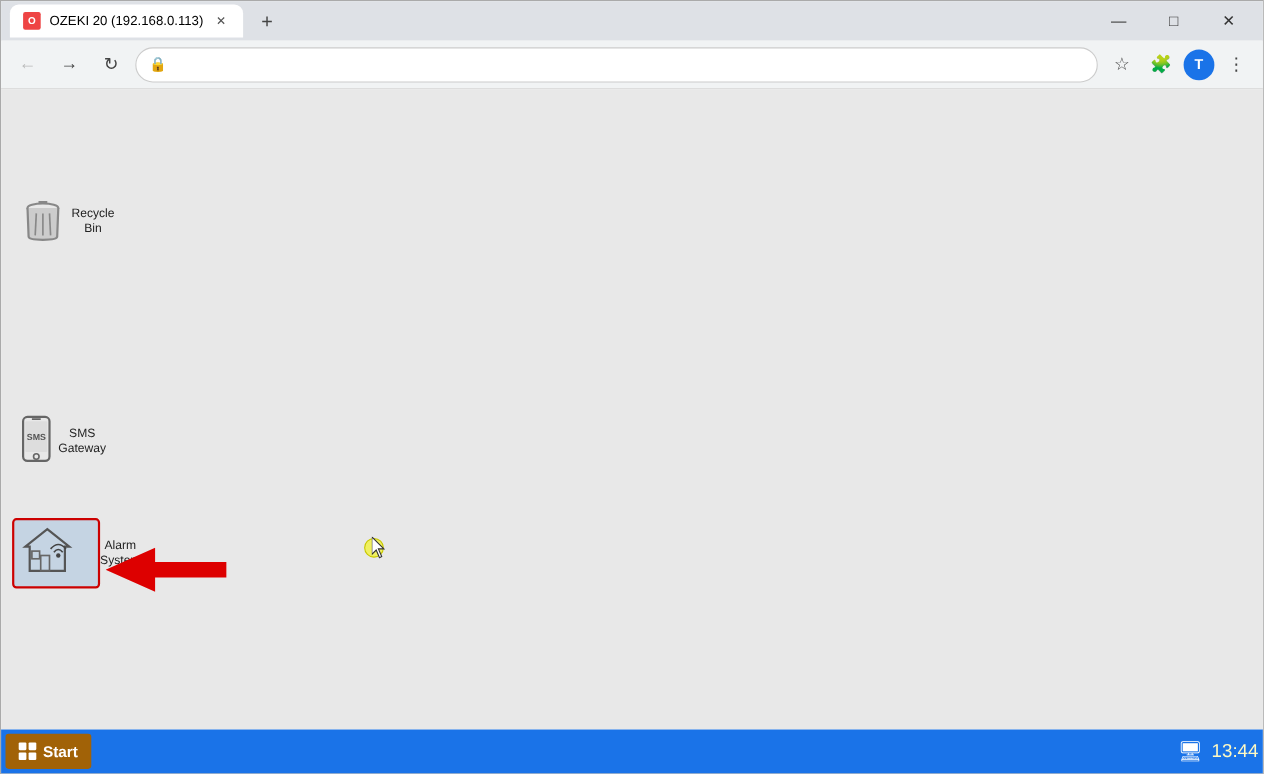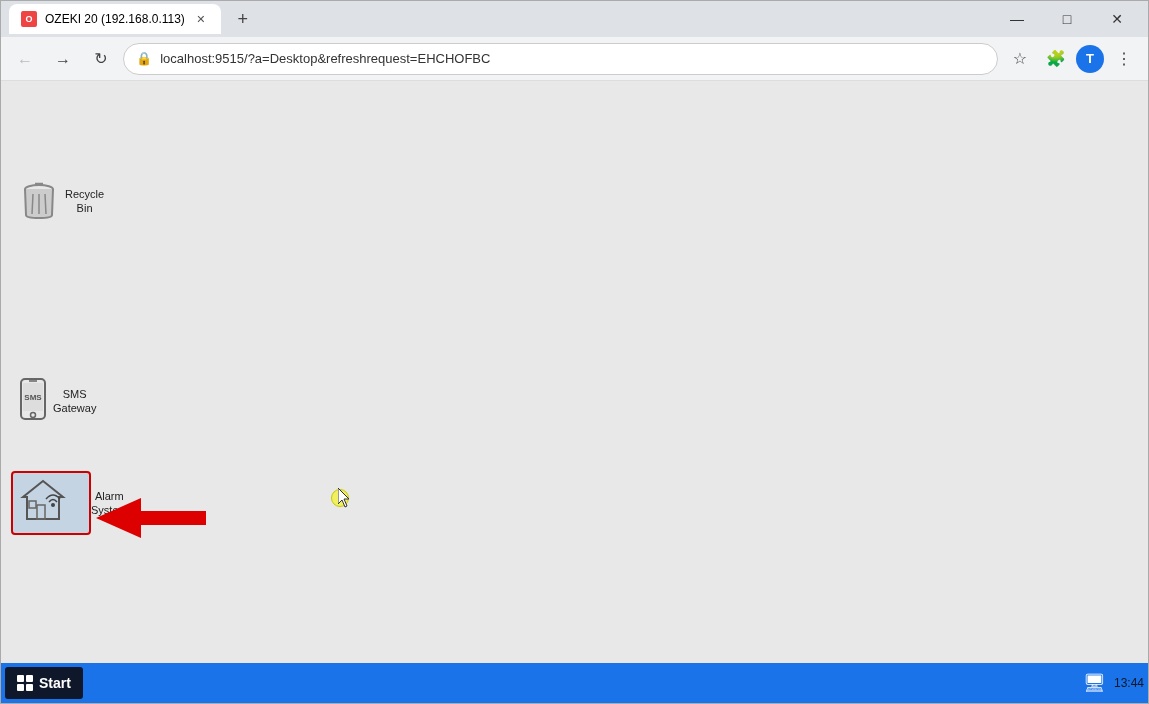--- a/index.html
+++ b/index.html
@@ -210,21 +210,21 @@
       display: flex;
       align-items: center;
       padding: 0 4px;
       gap: 4px;
     }
 
     .start-btn {
       display: flex;
       align-items: center;
       gap: 6px;
-      background: #0f172a;
+      background: #a16207;
       border: none;
       color: white;
       padding: 4px 12px;
       font-size: 14px;
       font-weight: bold;
       cursor: pointer;
       border-radius: 3px;
       height: 32px;
     }
 
@@ -244,22 +244,22 @@
     .taskbar-right {
       margin-left: auto;
       display: flex;
       align-items: center;
       gap: 8px;
       color: white;
       font-size: 13px;
     }
 
     .taskbar-clock {
-      font-size: 12px;
-      color: #0f172a;
+      font-size: 17px;
+      color: #fef9c3;
     }
 
     .taskbar-monitor {
       color: white;
       font-size: 18px;
     }
 
     
     svg { display: block; }
   </style>
@@ -281,21 +281,20 @@
       <div class="win-btn close">✕</div>
     </div>
   </div>
 
   <div class="nav-bar">
     <div class="nav-btn disabled">←</div>
     <div class="nav-btn">→</div>
     <div class="nav-btn">↻</div>
     <div class="address-bar">
       <span class="lock-icon">🔒</span>
-      <span>localhost:9515/?a=Desktop&amp;refreshrequest=EHCHOFBC</span>
     </div>
     <div class="nav-right">
       <div class="nav-icon-btn">☆</div>
       <div class="nav-icon-btn">🧩</div>
       <div class="profile-btn">T</div>
       <div class="nav-icon-btn">⋮</div>
     </div>
   </div>
 
   <div class="desktop">

